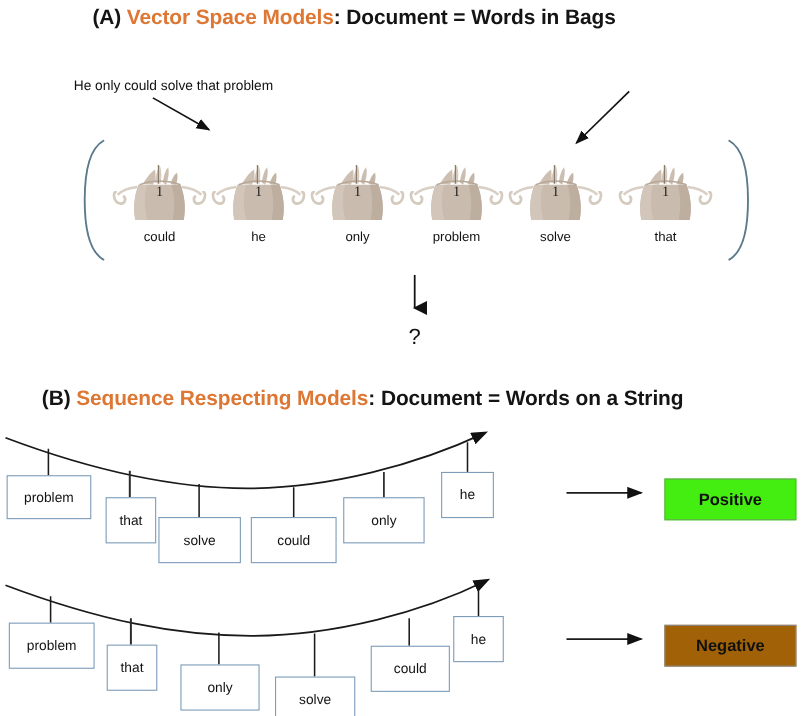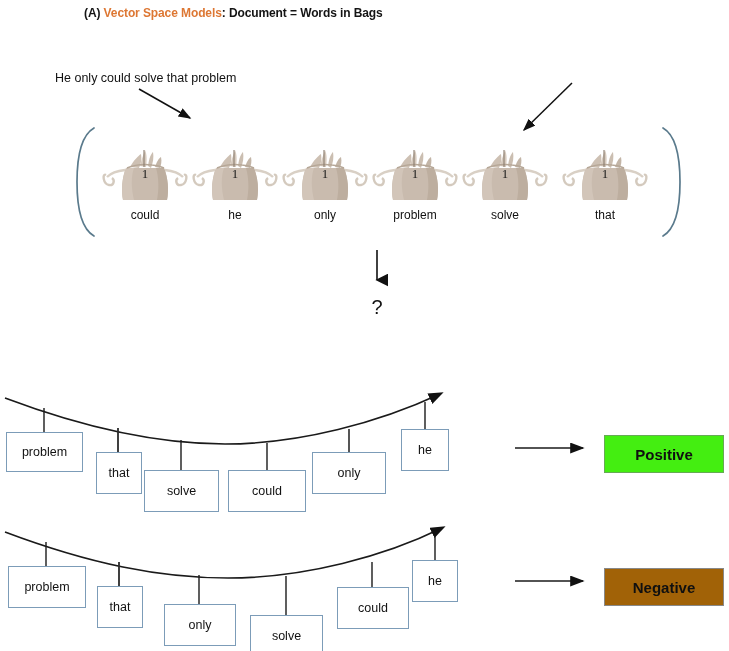--- a/index.html
+++ b/index.html
@@ -17,38 +17,39 @@
   .stage {
     position: absolute;
     left: 0; top: 0;
     width: 729px;
     height: 651px;
   }
 
   
   .section-title {
     position: absolute;
-    font-size: 12px;
+    font-size: 19px;
     font-weight: bold;
     color: #141414;
     white-space: nowrap;
     letter-spacing: -0.1px;
   }
   .section-title .accent { color: #dd7733; }
   .section-title .label  { color: #141414; }
 
   #title-a { left: 84px;  top: 6px; }
   #title-b { left: 38px;  top: 352px; }
 
   
   .caption {
     position: absolute;
     font-size: 12.5px;
     color: #111111;
     white-space: nowrap;
+    margin-left: 12px;
   }
   #caption-left  { left: 55px;  top: 71px; }
   #caption-right { left: 462px; top: 64px; }
 
   
   #bag-row {
     position: absolute;
     left: 100px;
     top: 140px;
     width: 560px;
@@ -305,20 +306,23 @@
     <line x1="17" y1="0" x2="17" y2="30" stroke="#111111" stroke-width="1.6" marker-end="url(#arrowhead-down)"></line>
     <defs>
       <marker id="arrowhead-down" markerWidth="10" markerHeight="10" refX="4" refY="7" orient="auto">
         <polygon points="0,0 8,0 4,8" fill="#111111"></polygon>
       </marker>
     </defs>
   </svg>
 
   <div id="question-mark">?</div>
 
+  <div class="section-title" id="title-b">
+    <span class="label">(B) </span><span class="accent">Sequence Respecting Models</span><span class="label">: Document = Words on a String</span>
+  </div>
 
   <div class="string-scene" id="string-scene-1">
     <svg width="470" height="130" style="position:absolute;left:0;top:0;">
       <defs>
         <marker id="string-arrow-1" markerWidth="11" markerHeight="11" refX="7" refY="3.6" orient="auto">
           <polygon points="0,0 9.5,3.6 0,7.2" fill="#111111"></polygon>
         </marker>
       </defs>
       <path d="M 5 12 C 90 44, 160 58, 225 58 C 300 58, 380 36, 440 8" stroke="#1a1a1a" stroke-width="1.6" fill="none" marker-end="url(#string-arrow-1)"></path>
       <line x1="44" y1="22" x2="44" y2="47" stroke="#1a1a1a" stroke-width="1.4"></line>

